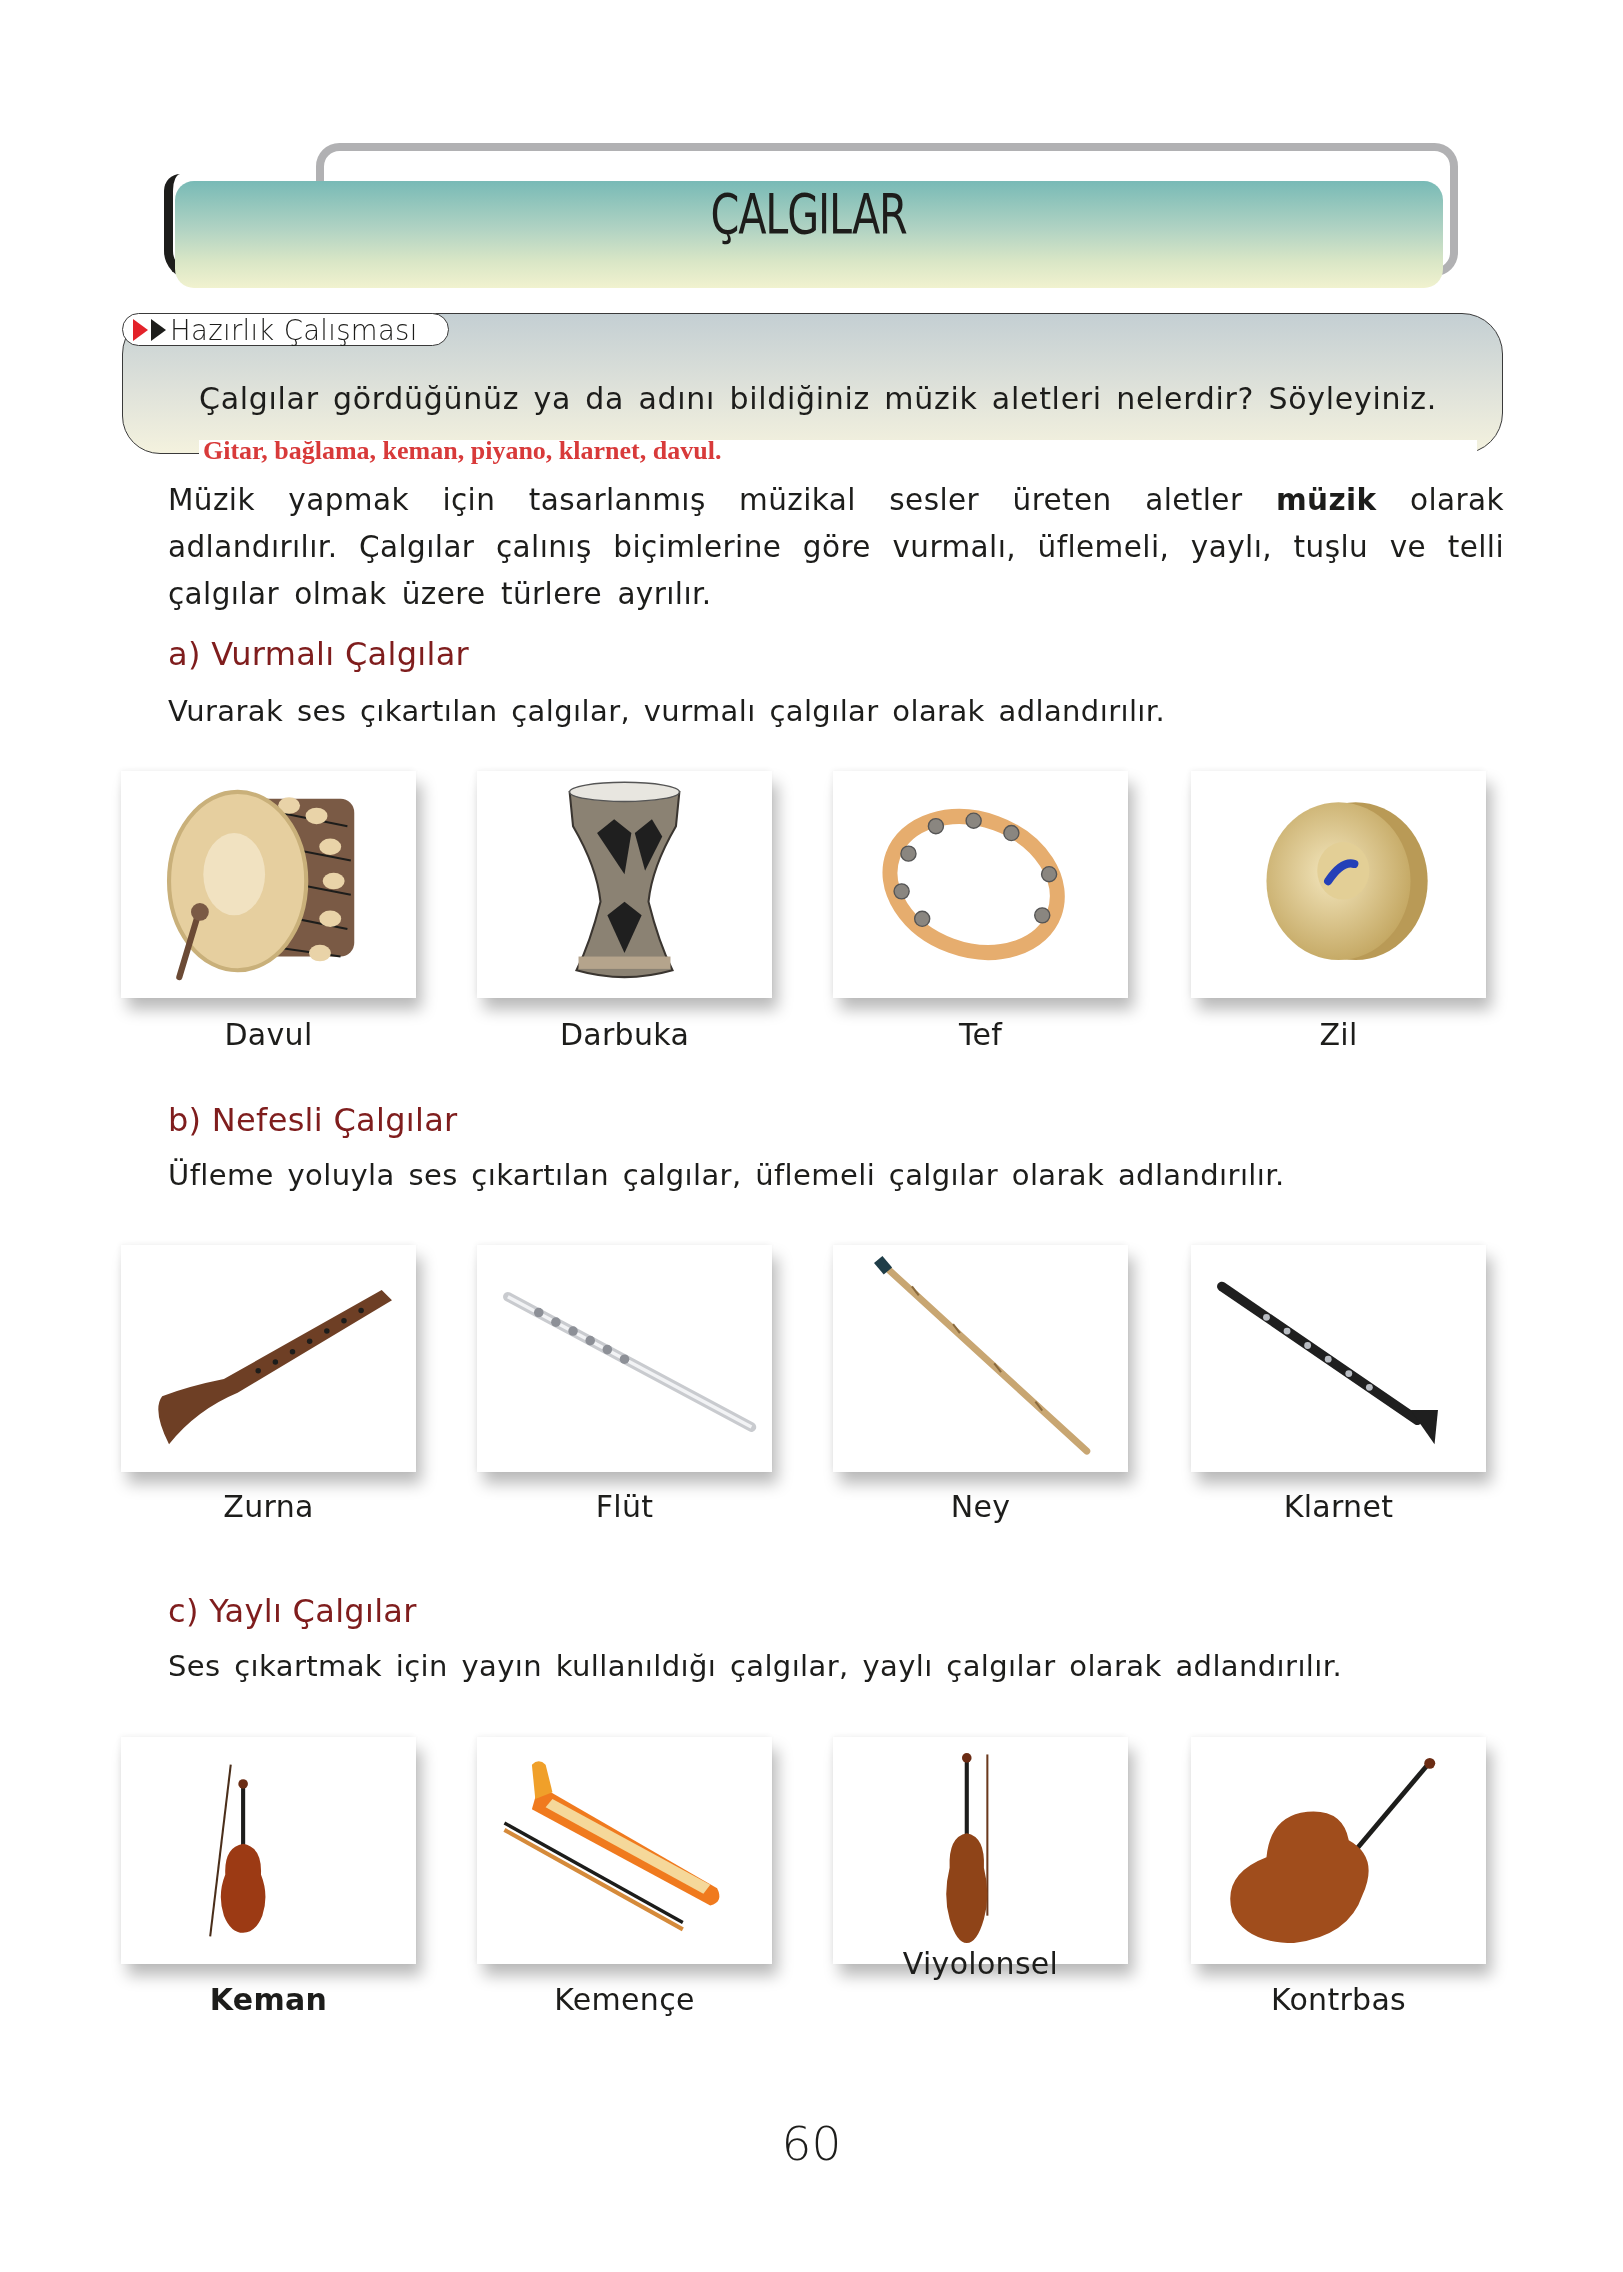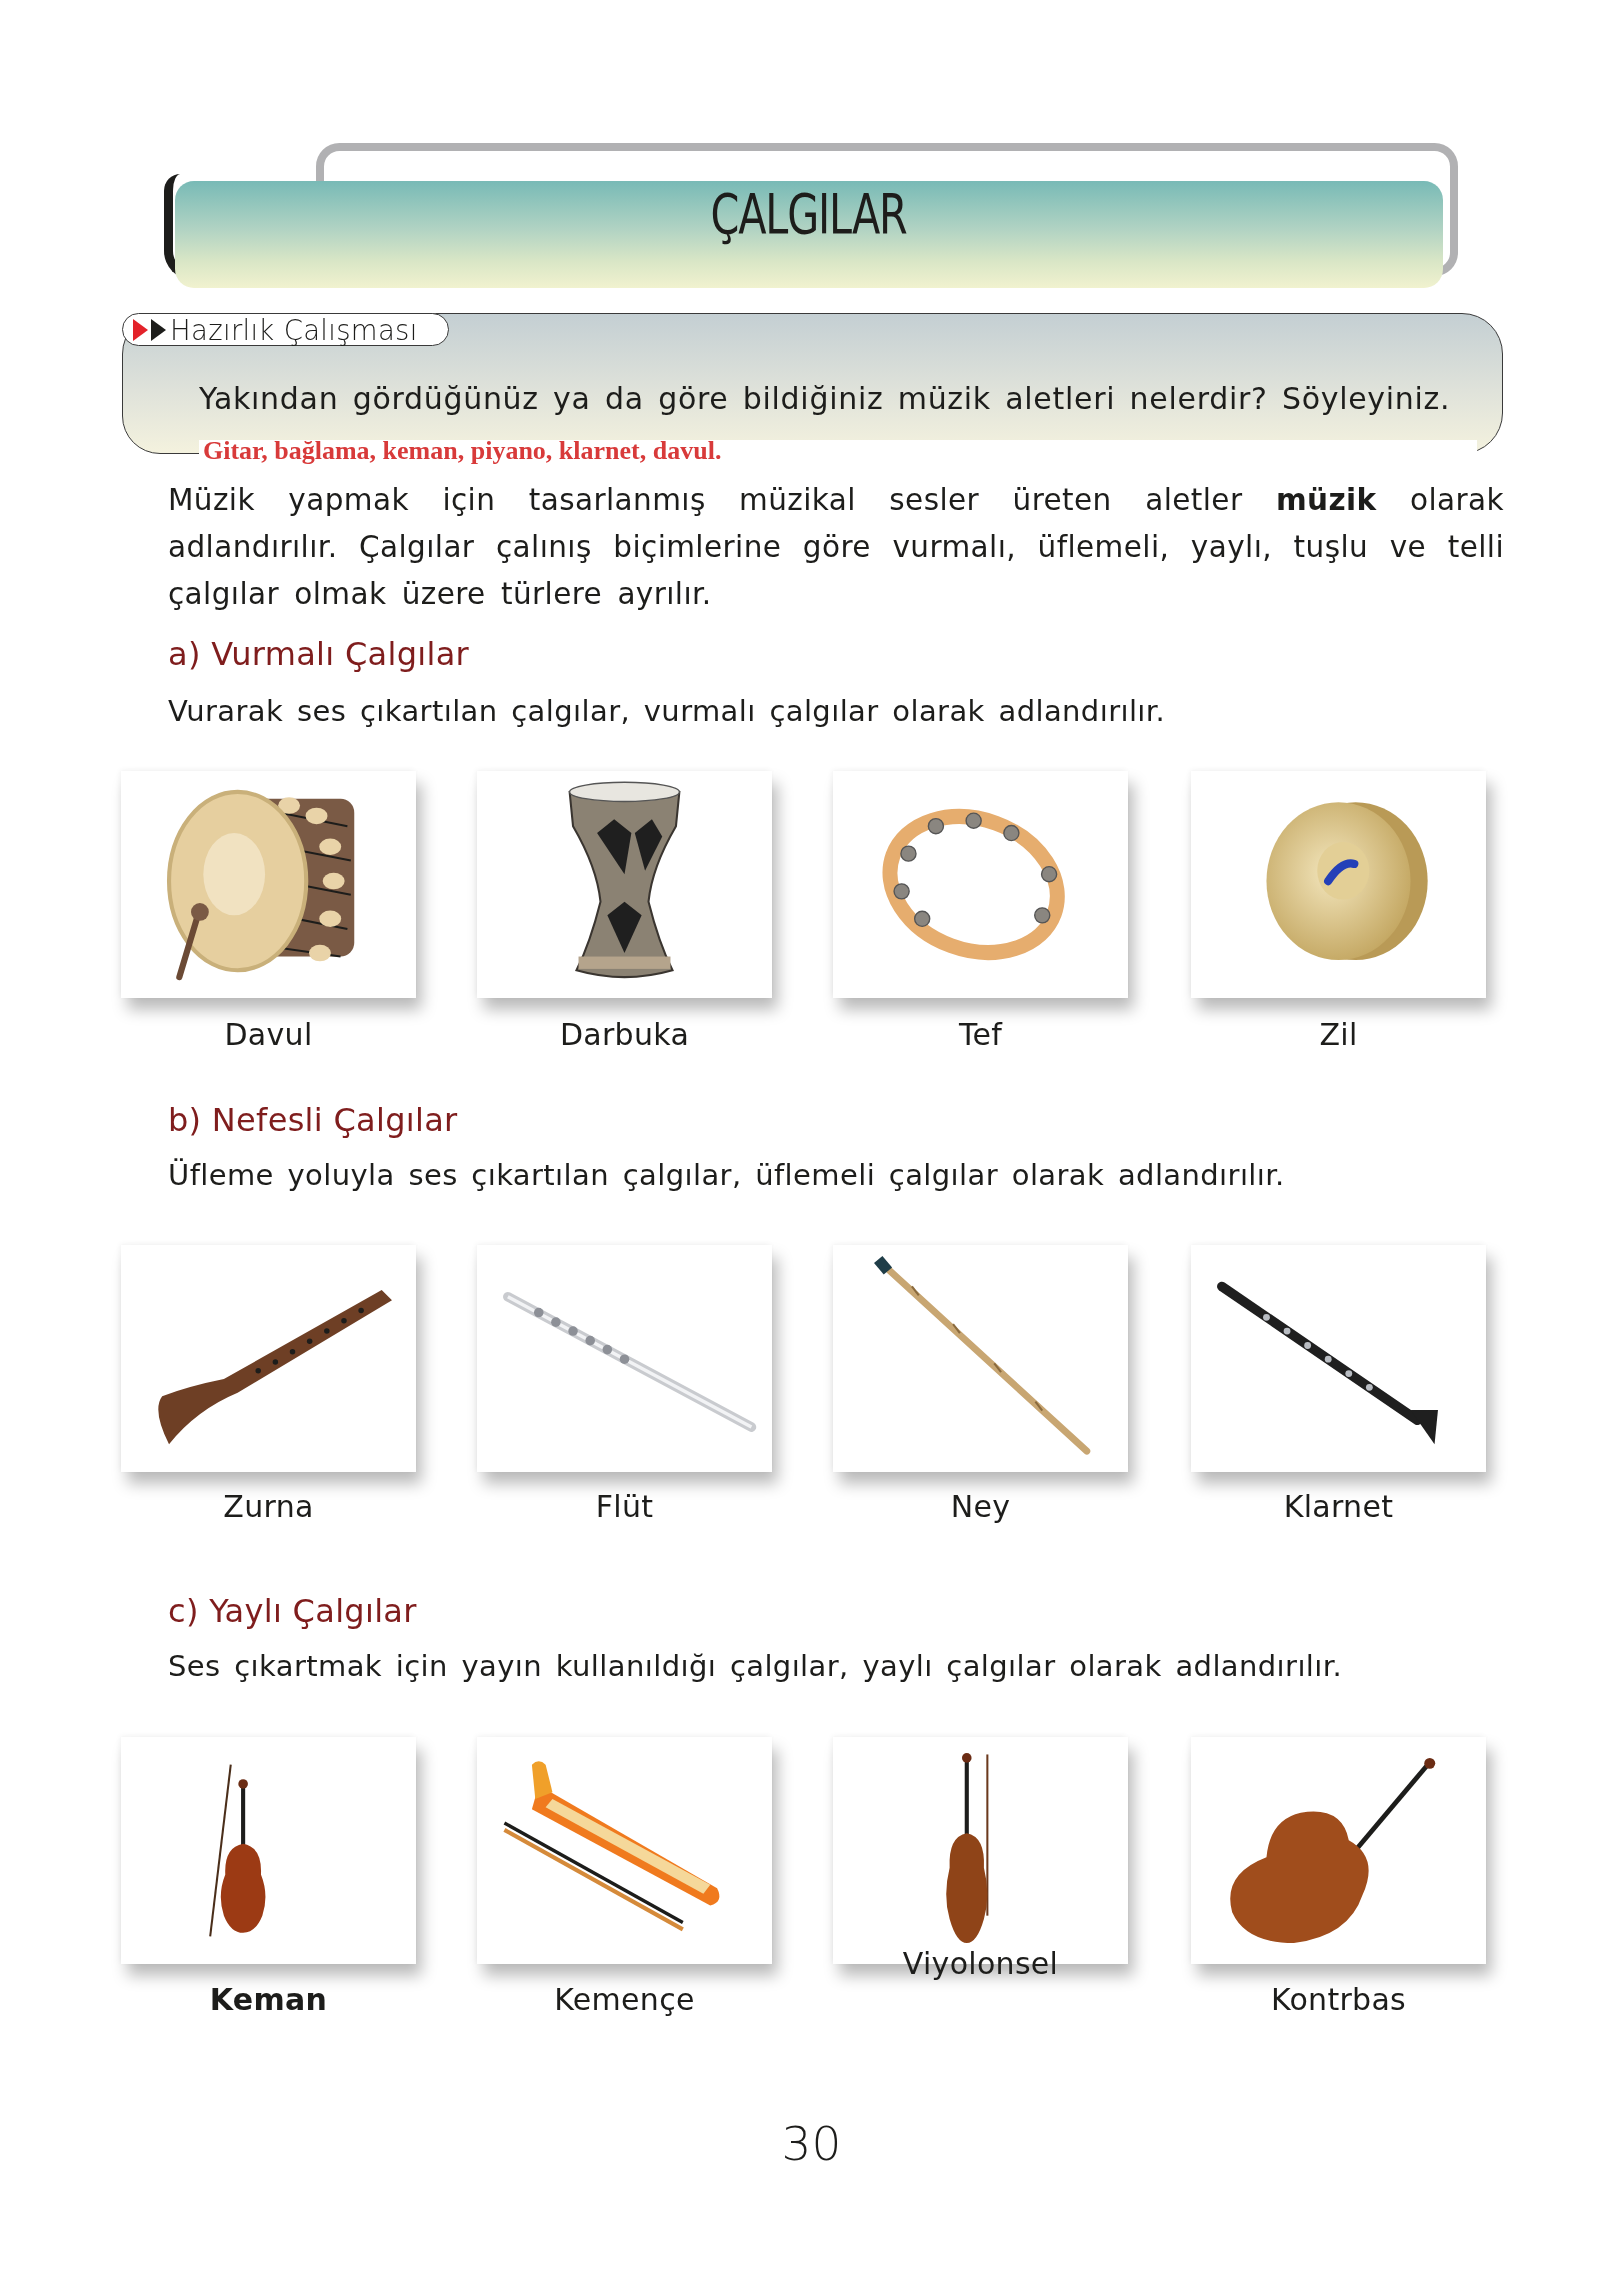--- a/index.html
+++ b/index.html
@@ -41,21 +41,21 @@
   <span class="title-text">ÇALGILAR</span>
 </div>
 
 <div class="abs prep-box"></div>
 <div class="abs prep-whitecover"></div>
 <div class="abs prep-pill">
   <span class="arrow red"></span>
   <span class="arrow black"></span>
   <span class="prep-label">Hazırlık Çalışması</span>
 </div>
-<div class="abs prep-question">Yakından gördüğünüz ya da göre bildiğiniz müzik aletleri nelerdir? Söyleyiniz.</div>
+<div class="abs prep-question">Çalgılar gördüğünüz ya da adını bildiğiniz müzik aletleri nelerdir? Söyleyiniz.</div>
 <div class="abs prep-answer">Gitar, bağlama, keman, piyano, klarnet, davul.</div>
 
 <div class="abs para">
   <span>Müzik yapmak için tasarlanmış müzikal sesler üreten aletler </span><b>müzik</b><span> olarak adlandırılır. Çalgılar çalınış biçimlerine göre vurmalı, üflemeli, yaylı, tuşlu ve telli çalgılar olmak üzere türlere ayrılır.</span>
 </div>
 
 <div class="abs sec-title" style="left:168px;top:635px;">a) Vurmalı Çalgılar</div>
 <div class="abs sec-desc" style="left:168px;top:694px;">Vurarak ses çıkartılan çalgılar, vurmalı çalgılar olarak adlandırılır.</div>
 
 <div class="abs card" style="left:121px;top:771px;">
@@ -221,14 +221,14 @@
     <line x1="210" y1="200" x2="345" y2="40" stroke="#1d1d1b" stroke-width="7"></line>
     <circle cx="348" cy="38" r="8" fill="#6b2c14"></circle>
     <path d="M160 110 Q220 100 230 150 Q275 175 250 230 Q230 290 150 300 Q80 300 60 255 Q45 200 110 175 Q115 120 160 110 Z" fill="#a04d1c"></path>
   </svg>
 </div>
 <div class="abs caption" style="left:121px;top:1982px;font-weight:bold;">Keman</div>
 <div class="abs caption" style="left:477px;top:1982px;">Kemençe</div>
 <div class="abs caption" style="left:833px;top:1946px;">Viyolonsel</div>
 <div class="abs caption" style="left:1191px;top:1982px;">Kontrbas</div>
 
-<div class="abs page-num">30</div>
+<div class="abs page-num">60</div>
 
 
 </body></html>

